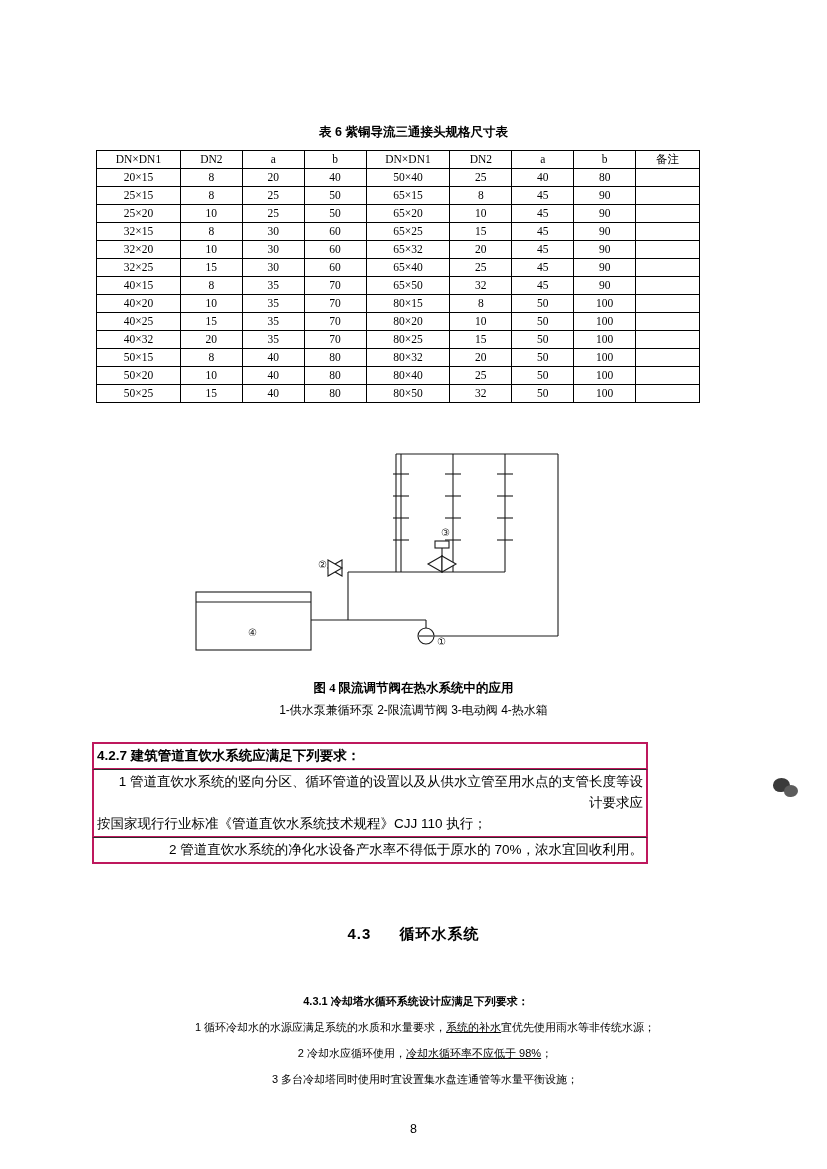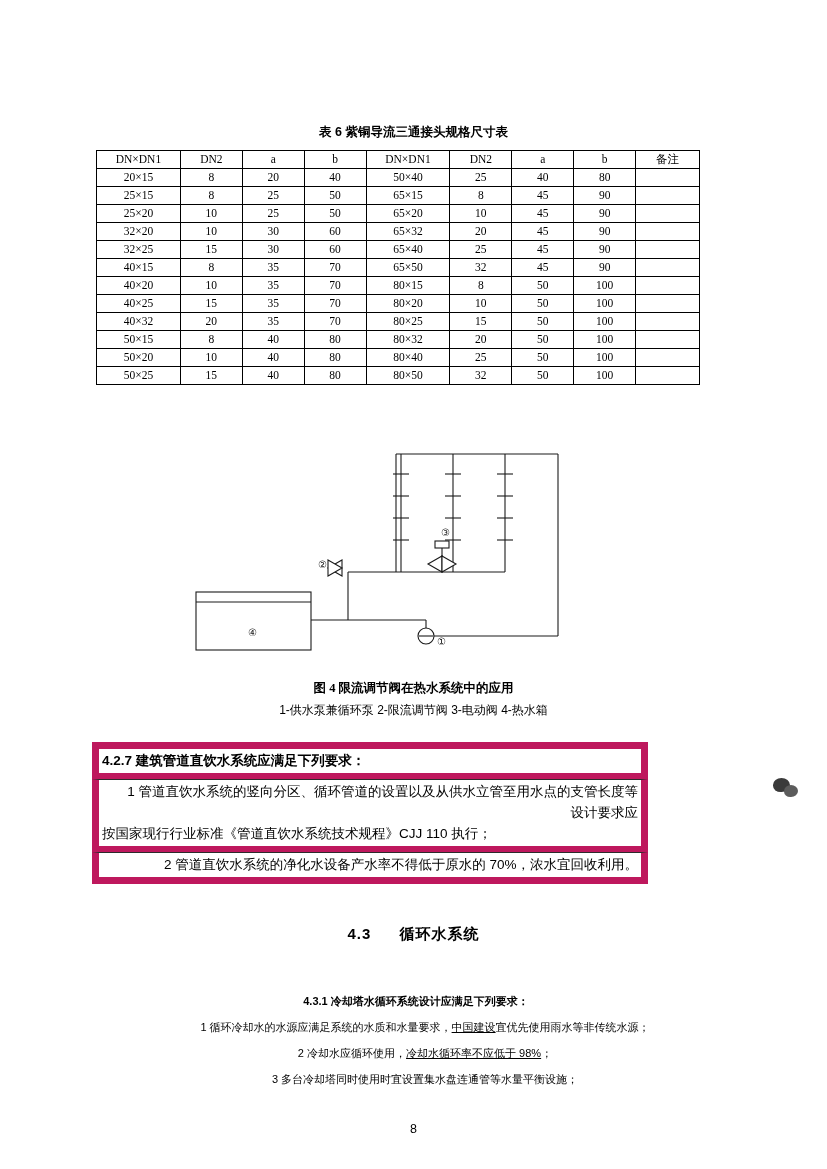--- a/index.html
+++ b/index.html
@@ -92,21 +92,21 @@
   .clause-box {
     position: absolute;
     left: 92px;
     top: 742px;
     width: 556px;
     font-size: 13.5px;
     font-family: "Liberation Sans", sans-serif;
     line-height: 21px;
   }
   .clause-box .bordered {
-    border: 7px solid #be185d;
+    border: 2px solid #be185d;
     padding: 1px 3px 2px 3px;
     margin-bottom: -1px;
   }
   .clause-box .bordered.nb { border-top: 1px solid #2b2b2b; }
   .clause-head { font-weight: bold; }
   .indent1 { text-indent: 18px; text-align: right; }
 
   
   .section-heading {
     position: absolute;
@@ -245,20 +245,31 @@
         <td>90</td>
         <td></td>
       </tr>
       <tr>
         <td>25×20</td>
         <td>10</td>
         <td>25</td>
         <td>50</td>
         <td>65×20</td>
         <td>10</td>
+        <td>45</td>
+        <td>90</td>
+        <td></td>
+      </tr>
+      <tr>
+        <td>32×15</td>
+        <td>8</td>
+        <td>30</td>
+        <td>60</td>
+        <td>65×25</td>
+        <td>15</td>
         <td>45</td>
         <td>90</td>
         <td></td>
       </tr>
       <tr>
         <td>32×20</td>
         <td>10</td>
         <td>30</td>
         <td>60</td>
         <td>65×32</td>
@@ -443,21 +454,21 @@
 
   <div class="section-heading">
     <span>4.3</span>
     <span style="display:inline-block;width:18px"></span>
     <span>循环水系统</span>
   </div>
 
   <div class="body-block">
     <p class="bold">4.3.1  冷却塔水循环系统设计应满足下列要求：</p>
     <p class="sub">
-      <span>1  循环冷却水的水源应满足系统的水质和水量要求，</span><span class="ul">中国建设</span><span>宜优先使用雨水等非传统水源；</span>
+      <span>1  循环冷却水的水源应满足系统的水质和水量要求，</span><span class="ul">系统的补水</span><span>宜优先使用雨水等非传统水源；</span>
     </p>
     <p class="sub">
       <span>2  冷却水应循环使用，</span><span class="ul">冷却水循环率不应低于 98%</span><span>；</span>
     </p>
     <p class="sub">3  多台冷却塔同时使用时宜设置集水盘连通管等水量平衡设施；</p>
   </div>
 
   <div class="page-number">8</div>
 
   <div class="footer-mark">

